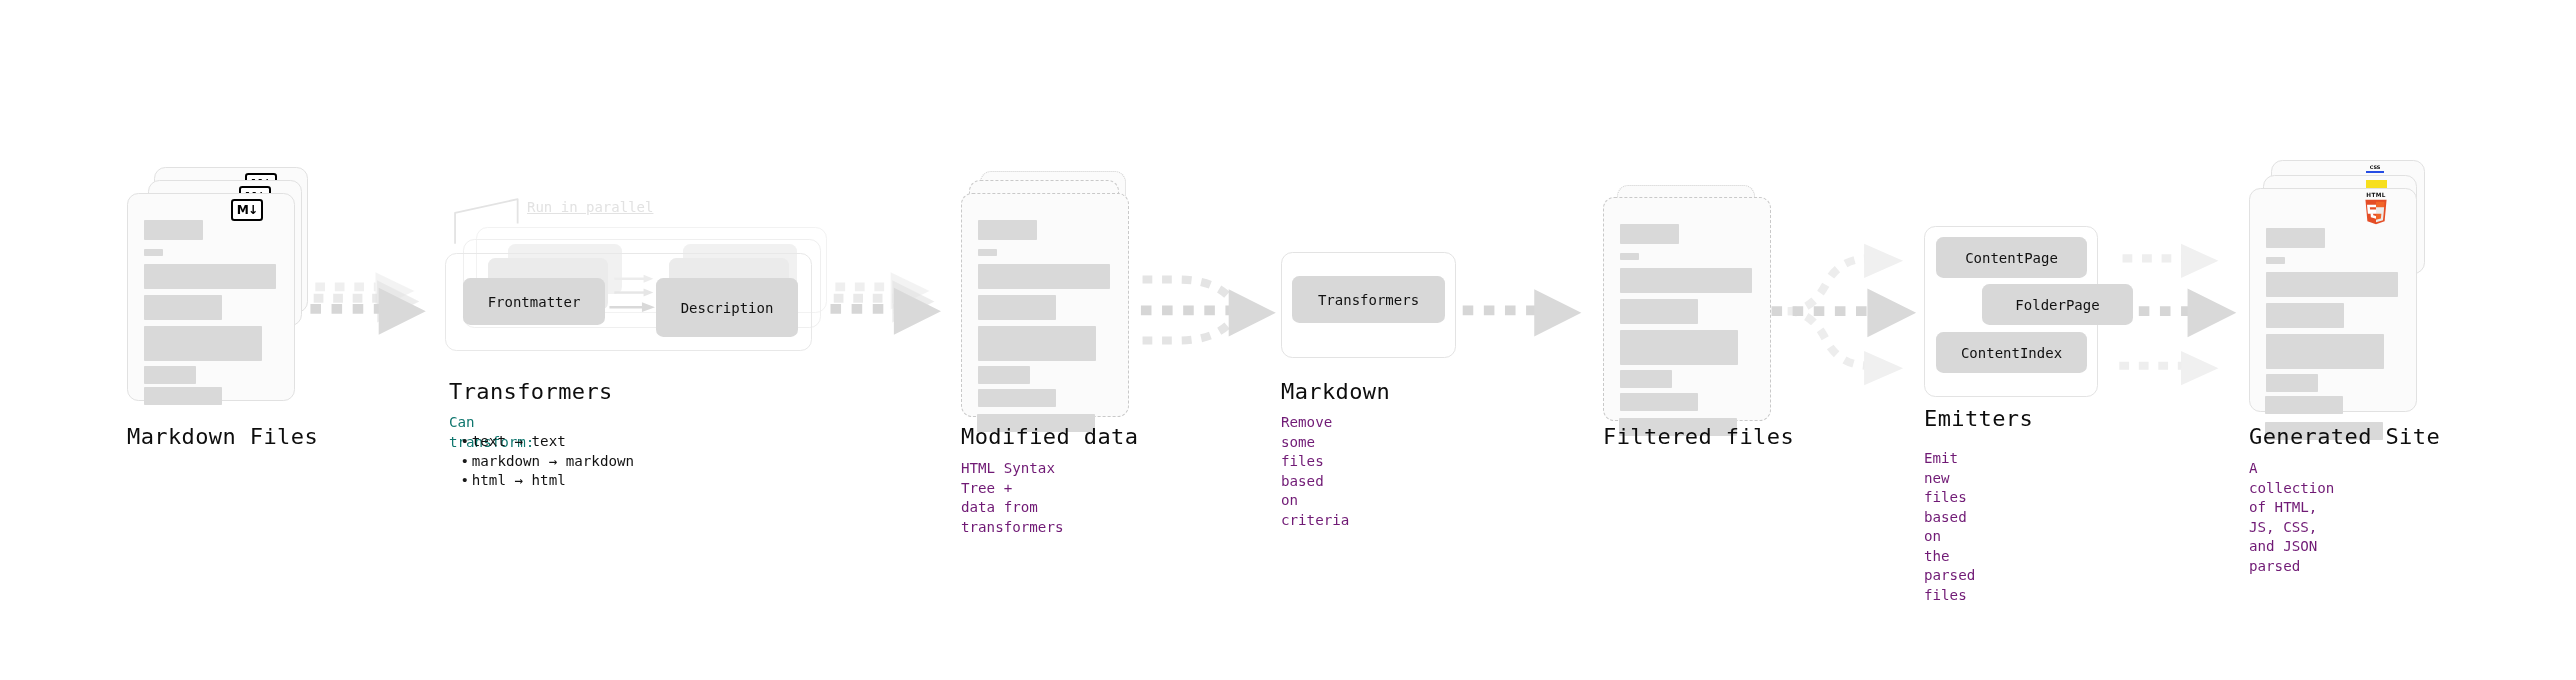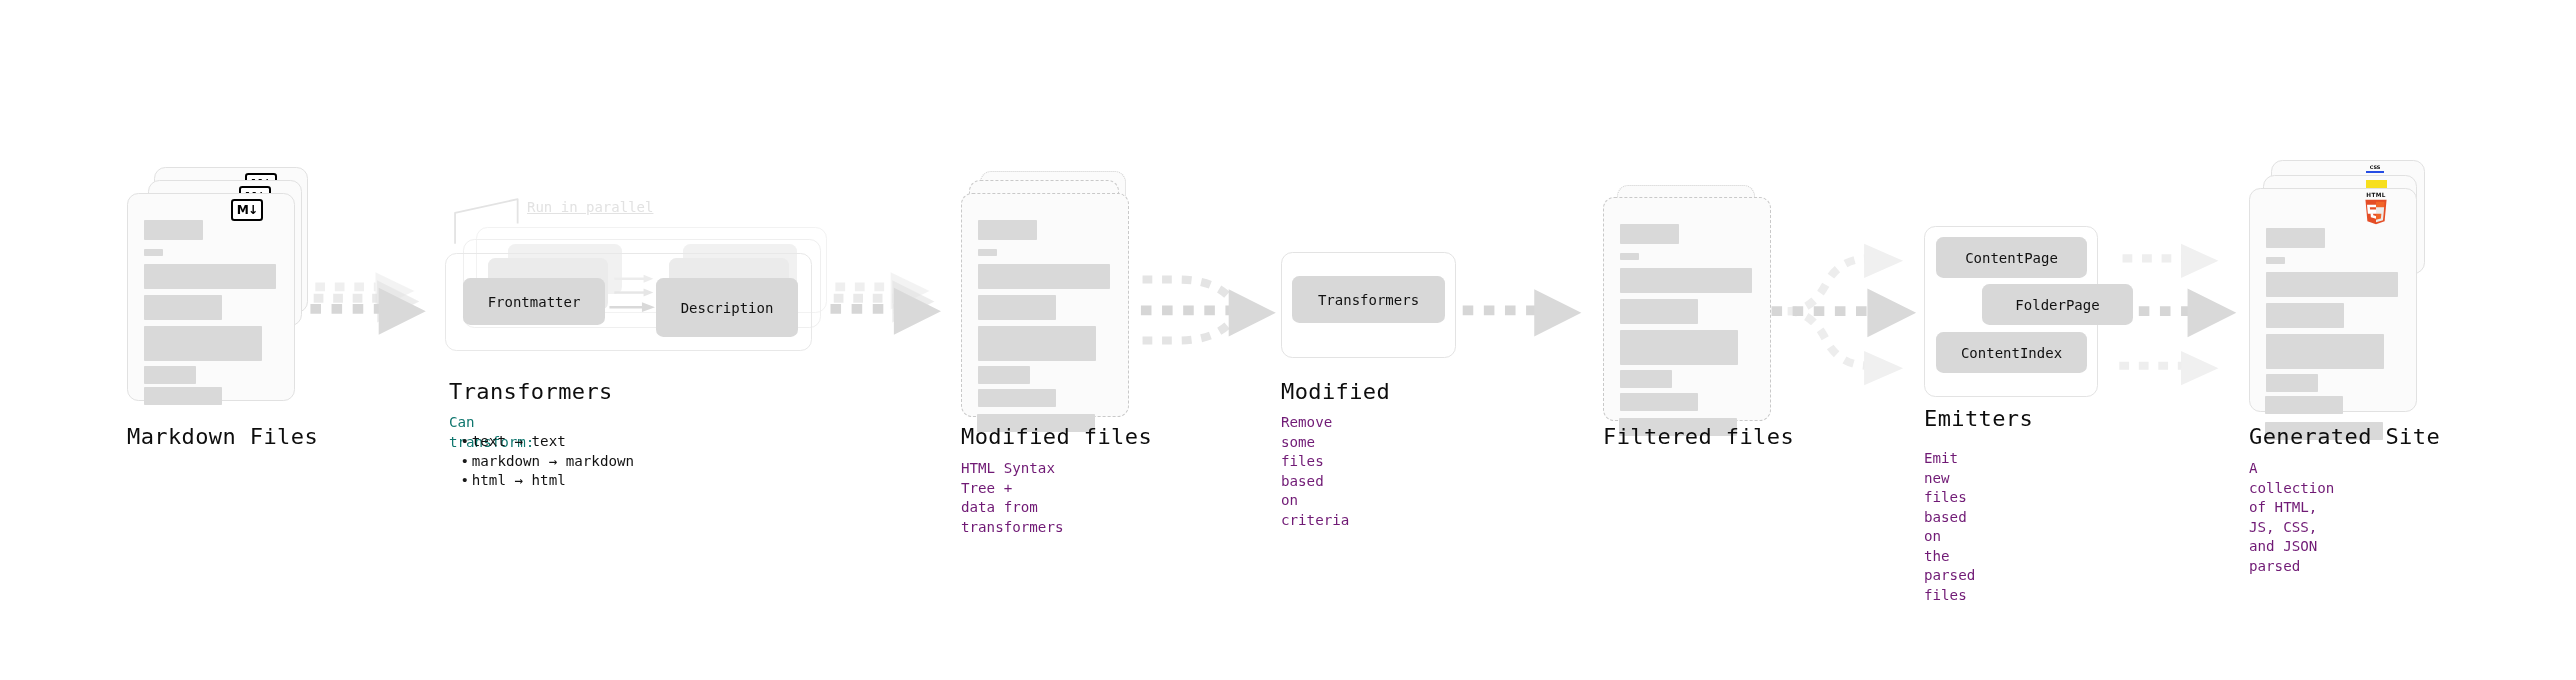--- a/index.html
+++ b/index.html
@@ -313,31 +313,31 @@
       <div class="bar" style="left:16.3px;top:70px;width:132px;height:25px;"></div>
       <div class="bar" style="left:16.3px;top:101px;width:78px;height:25px;"></div>
       <div class="bar" style="left:16.3px;top:132px;width:118px;height:35px;"></div>
       <div class="bar" style="left:16.3px;top:172px;width:52px;height:18px;"></div>
       <div class="bar" style="left:16.3px;top:195px;width:78px;height:18px;"></div>
     </div>
     <div class="filecard" style="left:961px;top:193px;width:168px;height:224px;background:transparent;">
       <div class="bar" style="left:16.3px;top:221px;width:118px;height:18px;"></div>
     </div>
 
-    <div class="title" style="position:absolute;left:961px;top:424px;">Modified files</div>
+    <div class="title" style="position:absolute;left:961px;top:424px;">Modified data</div>
     <div class="desc" style="position:absolute;left:961px;top:459px;">HTML Syntax Tree +
 data from transformers</div>
   </div>
 
   <div class="stage" style="left:0;top:0;">
 
     <div class="procbox" style="left:1281px;top:252px;width:175px;height:106px;"></div>
     <div class="chip" style="left:1292px;top:276px;width:153px;height:47px;">Transformers</div>
 
-    <div class="title" style="position:absolute;left:1281px;top:379px;">Modified</div>
+    <div class="title" style="position:absolute;left:1281px;top:379px;">Markdown</div>
     <div class="desc" style="position:absolute;left:1281px;top:413px;">Remove some files based
 on criteria</div>
   </div>
 
   <div class="stage" style="left:0;top:0;">
 
     <div class="filecard dotted" style="left:1617px;top:185px;width:138px;height:89px;"></div>
 
     <div class="filecard dashed" style="left:1603px;top:197px;width:168px;height:224px;">
       <div class="bar" style="left:16.3px;top:26px;width:59px;height:19.5px;"></div>

